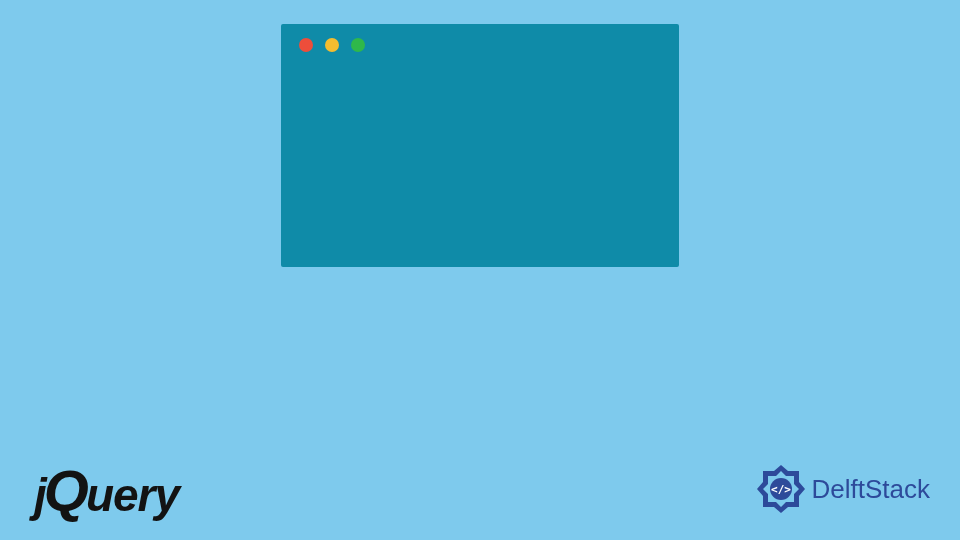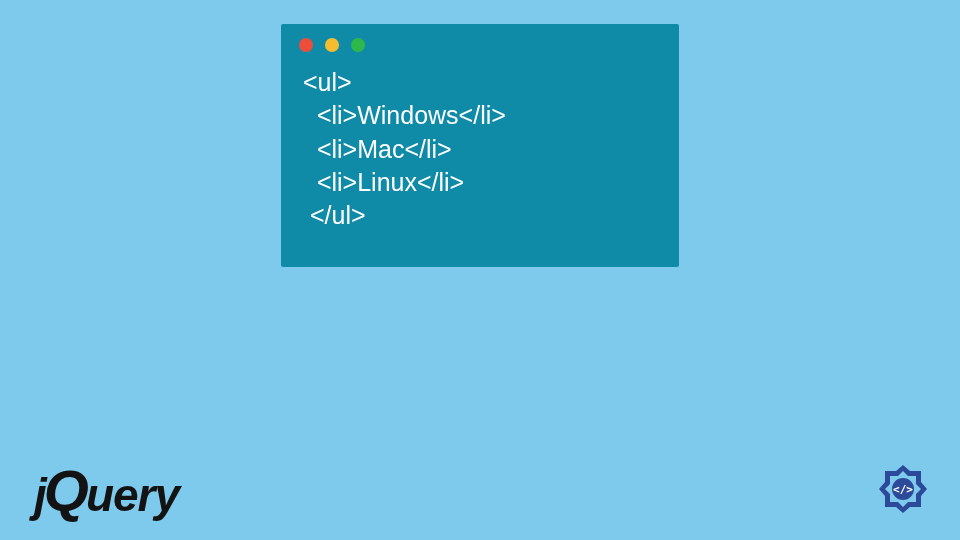--- a/index.html
+++ b/index.html
@@ -93,37 +93,33 @@
   </style>
 </head>
 <body>
 
 <div class="code-window">
   <div class="traffic-lights">
     <div class="dot red"></div>
     <div class="dot yellow"></div>
     <div class="dot green"></div>
   </div>
-  <div class="code-body"><span>&lt;ul&gt;</span>
-<span>  &lt;li&gt;Windows&lt;/li&gt;</span>
-<span>  &lt;li&gt;Mac&lt;/li&gt;</span>
-<span>  &lt;li&gt;Linux&lt;/li&gt;</span>
-<span> &lt;/ul&gt;</span></div>
 </div>
 
 <div class="jquery-logo">
   <span class="j">j</span>
     <span class="q">Q</span>
     <span class="jquery-suffix"><span>uery</span></span>
 </div>
 
 <div class="delftstack">
   <div class="delftstack-icon">
     <svg width="54" height="54" viewBox="0 0 54 54">
       <g transform="translate(27,27)">
         <polygon points="0,-24 7,-18 18,-18 18,-7 24,0 18,7 18,18 7,18 0,24 -7,18 -18,18 -18,7 -24,0 -18,-7 -18,-18 -7,-18" fill="#2d4a9a"></polygon>
         <polygon points="0,-18 5,-13 13,-13 13,-5 18,0 13,5 13,13 5,13 0,18 -5,13 -13,13 -13,5 -18,0 -13,-5 -13,-13 -5,-13" fill="#7ecaed"></polygon>
         <circle r="11" fill="#2d4a9a"></circle>
         <text x="0" y="4" text-anchor="middle" fill="#ffffff" font-size="11" font-family="monospace" font-weight="bold">&lt;/&gt;</text>
       </g>
     </svg>
   </div>
+  <div class="delftstack-text">DelftStack</div>
 </div>
 
 </body></html>

